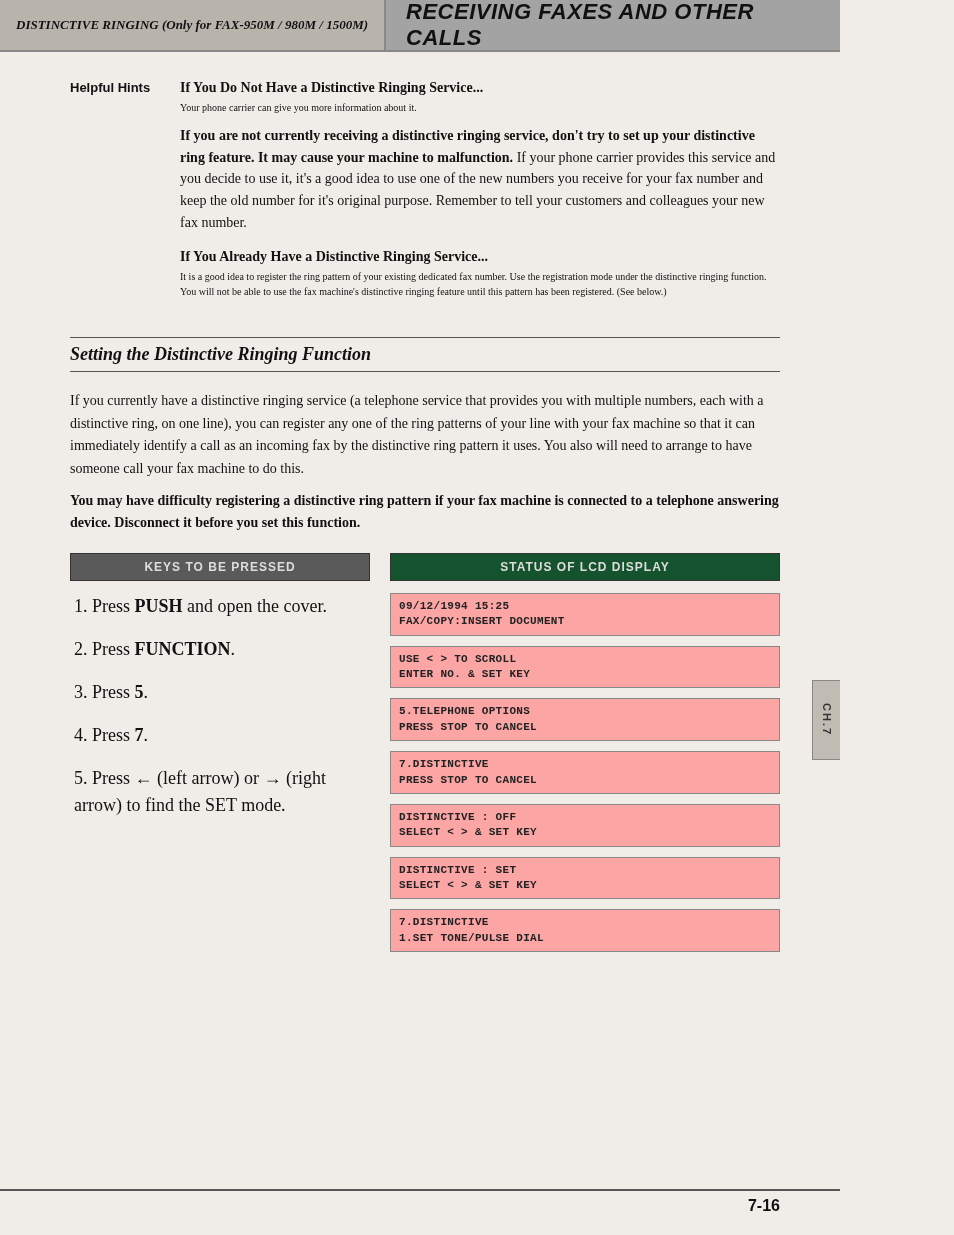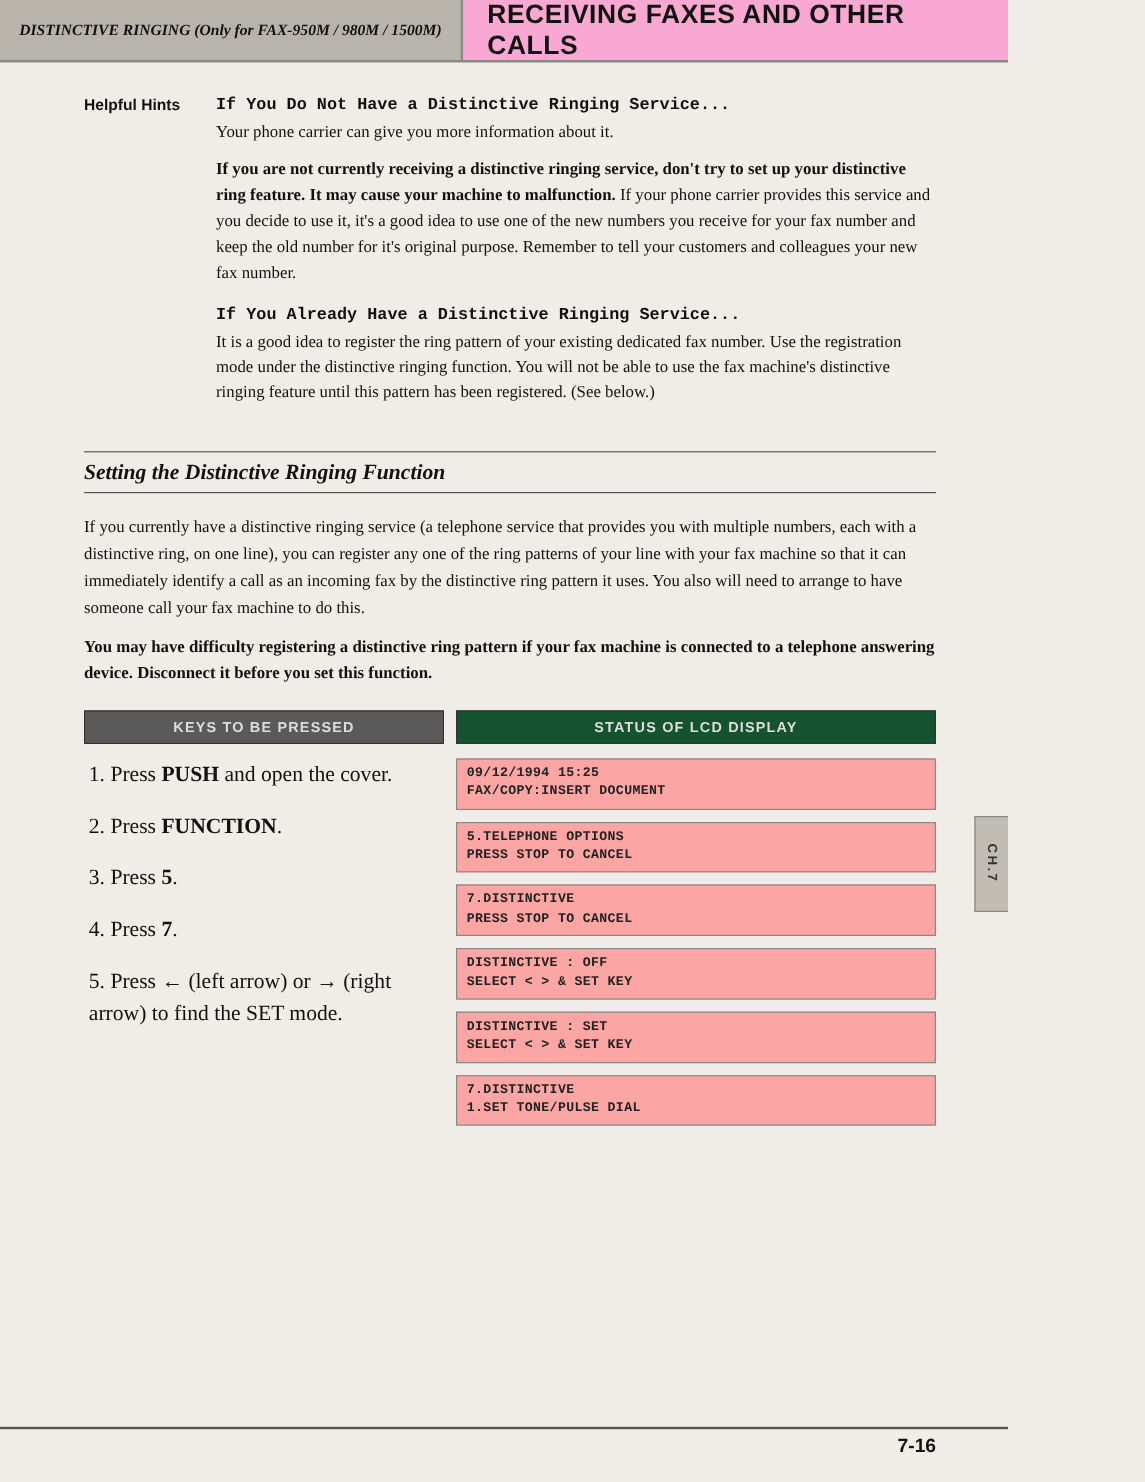--- a/index.html
+++ b/index.html
@@ -43,24 +43,25 @@
     .header-left-text {
       font-family: 'Times New Roman', Times, serif;
       font-style: italic;
       font-size: 13px;
       color: #111;
       font-weight: bold;
     }
 
     .header-right {
       flex: 1;
-      background: #f9a8d4;
+      background: #a3a3a3;
       display: flex;
       align-items: center;
       padding: 6px 20px;
+      font-style: italic;
     }
 
     .header-right-text {
       font-family: Arial, sans-serif;
       font-size: 22px;
       font-weight: bold;
       color: #111;
       letter-spacing: 0.5px;
     }
 
@@ -82,28 +83,28 @@
       min-width: 110px;
       padding-right: 16px;
       padding-top: 0;
     }
 
     .hints-content {
       flex: 1;
     }
 
     .hints-content h3 {
-      font-family: Liberation Mono, monospace;
+      font-family: Liberation Serif, serif;
       font-weight: bold;
       font-size: 14px;
       margin-bottom: 4px;
     }
 
     .hints-content p {
-      font-size: 14px;
+      font-size: 10px;
       line-height: 1.5;
       margin-bottom: 10px;
     }
 
     .hints-content .mixed-para {
       font-size: 14px;
       line-height: 1.55;
       margin-bottom: 16px;
     }
 
@@ -130,21 +131,21 @@
       margin-bottom: 10px;
     }
 
     .body-para strong {
       font-weight: bold;
     }
 
     
     .two-col {
       display: flex;
-      gap: 10px;
+      gap: 20px;
       margin-top: 18px;
       align-items: flex-start;
     }
 
     .col-left {
       flex: 0 0 300px;
     }
 
     .col-right {
       flex: 1;
@@ -330,20 +331,24 @@
       </div>
 
       <div class="col-right">
         <div class="lcd-header">STATUS OF LCD DISPLAY</div>
 
         <div class="lcd-box">
           <span>09/12/1994  15:25</span>
           <span>FAX/COPY:INSERT DOCUMENT</span>
         </div>
 
+        <div class="lcd-box">
+          <span>USE &lt; &gt; TO SCROLL</span>
+          <span>ENTER NO. &amp; SET KEY</span>
+        </div>
 
         <div class="lcd-box">
           <span>5.TELEPHONE OPTIONS</span>
           <span>PRESS STOP TO CANCEL</span>
         </div>
 
         <div class="lcd-box">
           <span>7.DISTINCTIVE</span>
           <span>PRESS STOP TO CANCEL</span>
         </div>

